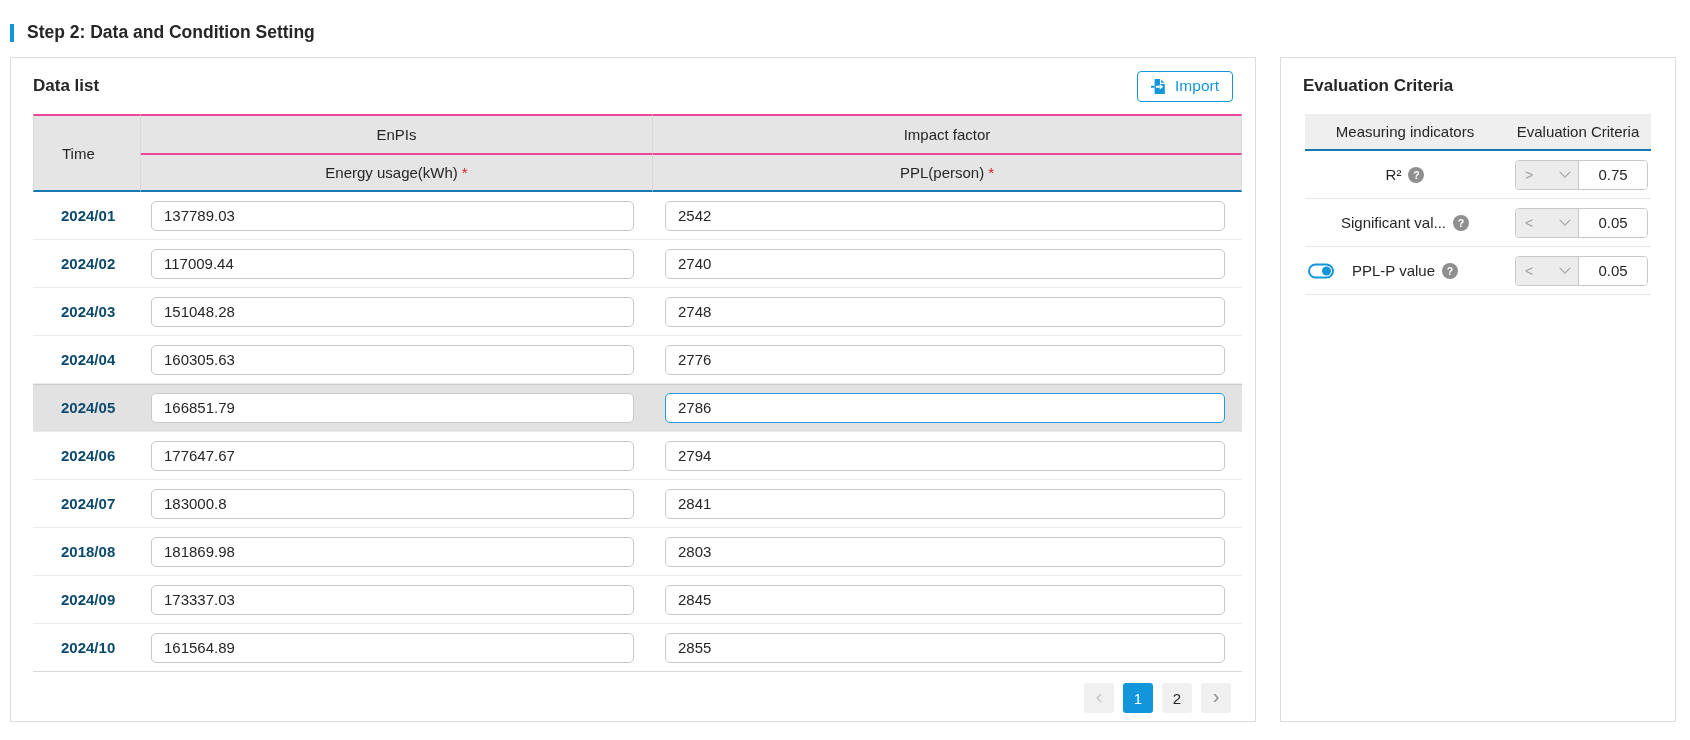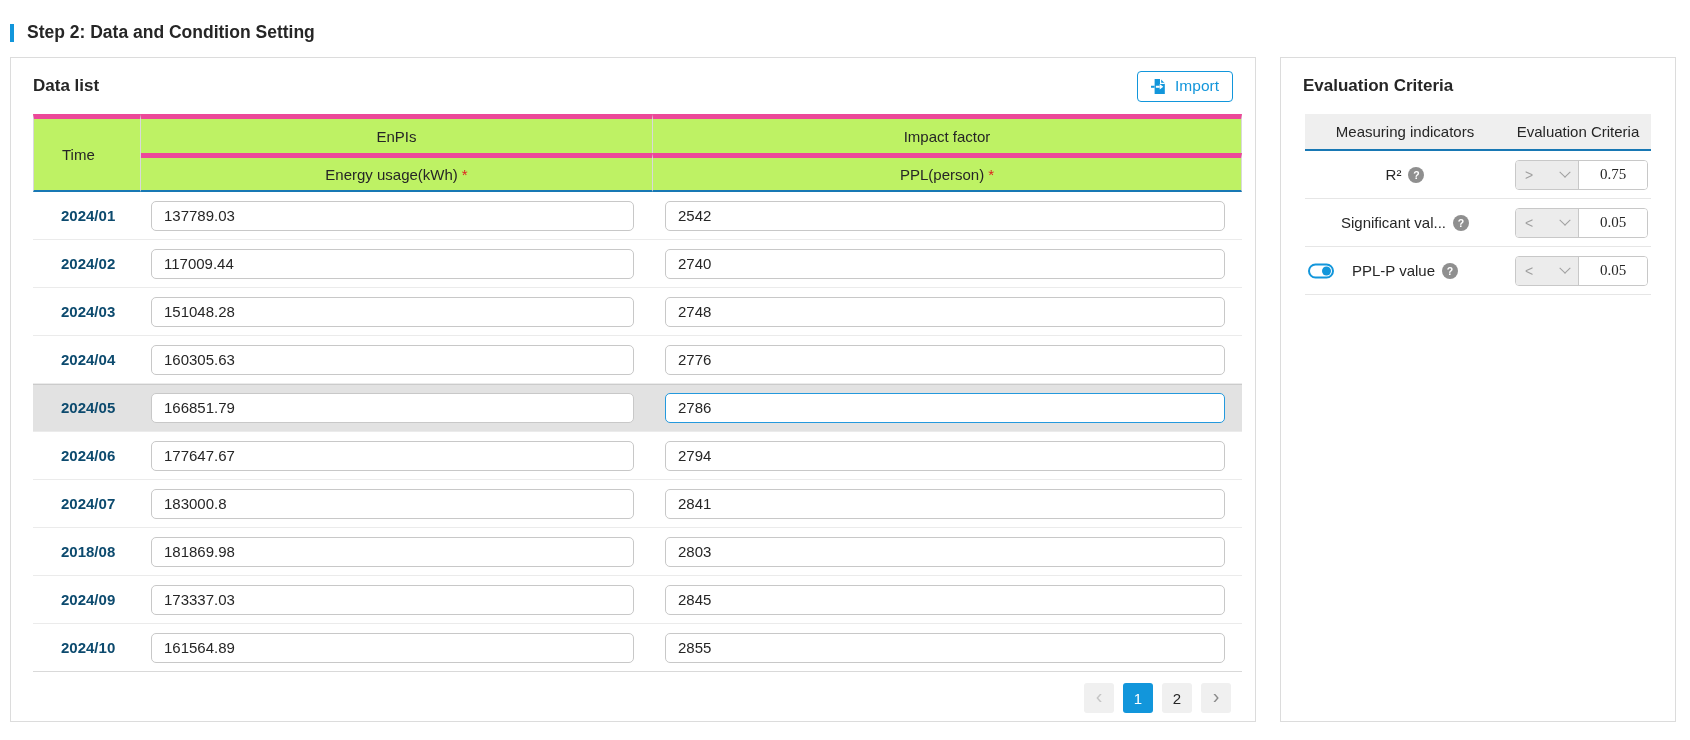--- a/index.html
+++ b/index.html
@@ -20,22 +20,22 @@
   .panel-title { font-size:17px; font-weight:600; color:#262626; }
 
   
   .import-btn { display:flex; align-items:center; gap:7px; height:31px; padding:0 13px;
     border:1px solid #1296db; border-radius:4px; background:#fff; color:#1296db;
     font-size:15.5px; cursor:pointer; font-family:inherit; }
 
   
   .table-wrap { margin:0 15px 0 22px; }
   table.data { border-collapse:separate; border-spacing:0; table-layout:fixed; width:1209px; }
-  table.data thead th { background:#bef264; font-weight:400; font-size:15px; color:#262626;
-    height:39px; border-top:5px solid #ec4899; }
+  table.data thead th { background:#e5e5e5; font-weight:400; font-size:15px; color:#262626;
+    height:39px; border-top:2px solid #ec4899; }
   th.h-time { text-align:left; padding-left:28px; border-left:1px solid #d9d9d9;
     border-right:1px solid #d9d9d9; border-bottom:2px solid #1878b4; }
   th.h-group { border-right:1px solid #d9d9d9; }
   th.h-sub { border-top:1px solid #d9d9d9; border-right:1px solid #d9d9d9;
     border-bottom:2px solid #1878b4; }
   .req { color:#e02020; margin-left:4px; }
   table.data tbody td { height:48px; border-bottom:1px solid #ebebeb; vertical-align:middle; }
   td.c-time { padding-left:28px; font-size:15px; color:#0c4a6e;font-weight:bold; }
   tbody tr:last-child td { border-bottom:1px solid #d9d9d9; }
   tr.hl td { background:#e2e2e2; border-bottom:1px solid #cbcbcb; box-shadow:inset 0 1px 0 #cbcbcb; }
@@ -70,21 +70,21 @@
     cursor:pointer; }
   .control-cell { flex:1; display:flex; }
   .op-group { margin-left:10px; display:flex; width:133px; height:30px;
     border:1px solid #c8c8c8; border-radius:4px; overflow:hidden; }
   .op-select { width:63px; background:#ececec; border-right:1px solid #c8c8c8;
     display:flex; align-items:center; justify-content:space-between; padding:0 9px; cursor:pointer; }
   .op-txt { font-size:14px; color:#a0a0a0; }
   .chev { width:8px; height:8px; border-right:1.5px solid #a0a0a0; border-bottom:1.5px solid #a0a0a0;
     transform:rotate(45deg) translate(-2px,-2px); }
   .op-value { flex:1; border:none; outline:none; background:#fff; text-align:center;
-    font-size:15px; color:#262626; font-family:Liberation Serif, serif; width:66px; }
+    font-size:15px; color:#262626; font-family:Liberation Sans, sans-serif; width:66px; }
 
   
   .toggle { position:absolute; left:3px; top:50%; transform:translateY(-50%);
     width:26px; height:15px; border:2px solid #1296db; border-radius:8px; background:#fff; cursor:pointer; }
   .toggle .knob { position:absolute; right:1px; top:1px; width:9px; height:9px;
     border-radius:50%; background:#1296db; }
 </style>
 </head>
 <body>
 

